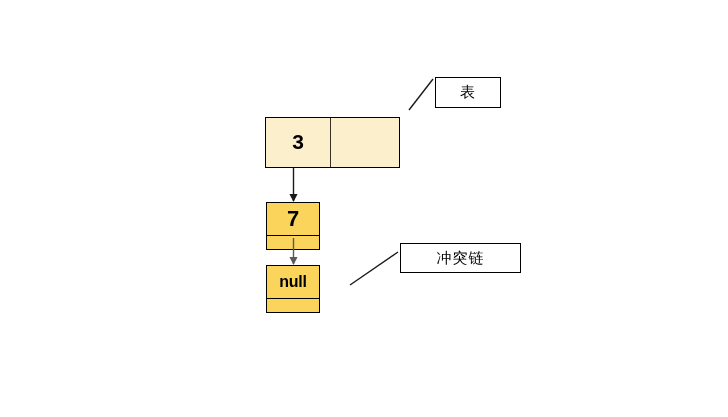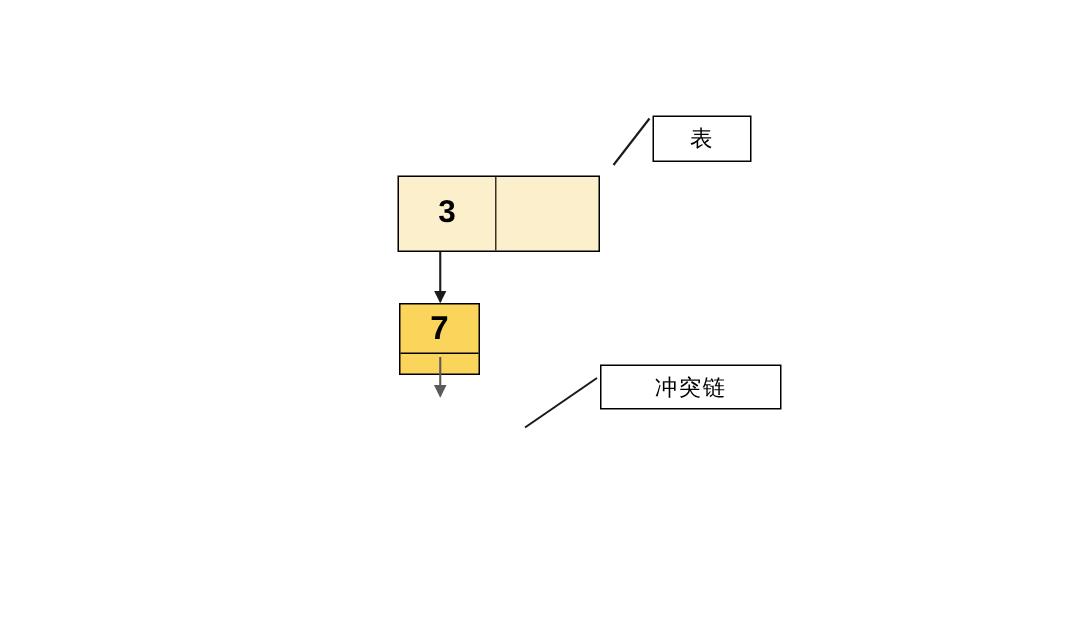--- a/index.html
+++ b/index.html
@@ -148,20 +148,24 @@
   <div class="table-bucket">
     <div class="cell cell-key">3</div>
     <div class="cell cell-ptr"></div>
   </div>
 
   <div class="chain-node" id="node-7">
     <div class="node-data">7</div>
     <div class="node-next"></div>
   </div>
 
+  <div class="chain-node" id="node-null">
+    <div class="node-data">null</div>
+    <div class="node-next"></div>
+  </div>
 
 
   <svg class="overlay" viewBox="0 0 728 417" xmlns="http://www.w3.org/2000/svg">
     <defs>
       <marker id="arrowhead" markerWidth="8" markerHeight="8" refX="5.2" refY="3" orient="auto" markerUnits="strokeWidth">
         <path d="M0,0 L6,3 L0,6 z" fill="#1a1a1a"></path>
       </marker>
       <marker id="arrowhead-thin" markerWidth="8" markerHeight="8" refX="5.2" refY="3" orient="auto" markerUnits="strokeWidth">
         <path d="M0,0 L6,3 L0,6 z" fill="#5a5a5a"></path>
       </marker>

